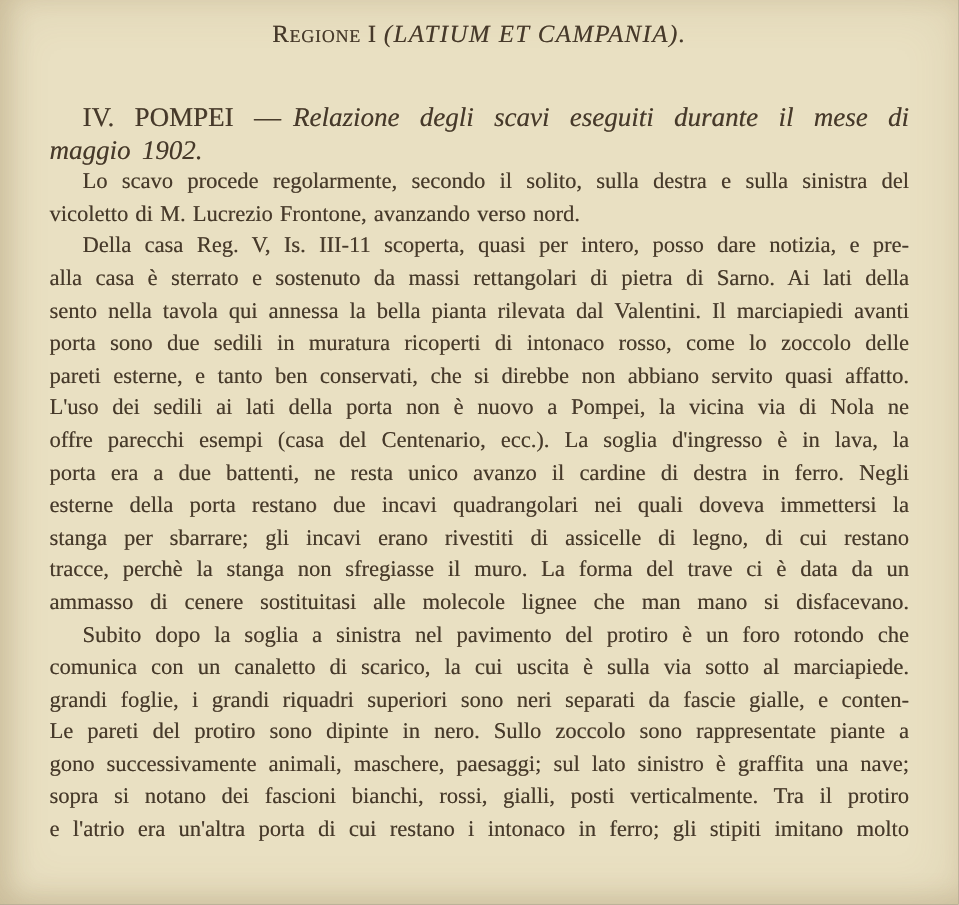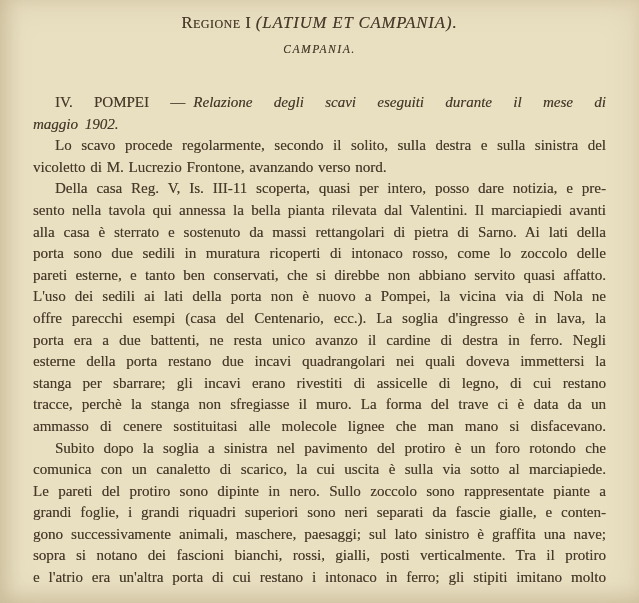--- a/index.html
+++ b/index.html
@@ -44,62 +44,61 @@
     font-size: 15px;
     line-height: 21.6px;
     text-align: justify;
     text-align-last: justify;
     white-space: normal;
     word-spacing: 1px;
   }
   .ln.endline { text-align-last: left; }
   .ln.indent { text-indent: 22px; }
 
-  .section-ln { font-size: 15px; word-spacing: 3px; }
+  .section-ln { font-size: 18px; word-spacing: 3px; }
   .rom { font-style: normal; margin-right: 8px; }
   .ital { font-style: italic; }
 </style>
 </head>
 <body>
 
 <div class="page inkish">
 
   <div class="hdr">
     <div class="hdr-line1">
       <span class="sc">Regione I</span>
       <span class="itcaps">(LATIUM ET CAMPANIA).</span>
     </div>
-    <div class="hdr-line2 itcaps">CAMPANIA.</div>
   </div>
 
   <div class="textblock">
 
     <div class="ln section-ln indent">
       <span class="rom">IV. POMPEI —</span><span class="ital">Relazione degli scavi eseguiti durante il mese di</span>
     </div>
     <div class="ln section-ln endline ital">maggio 1902.</div>
 
     <div class="ln indent">Lo scavo procede regolarmente, secondo il solito, sulla destra e sulla sinistra del</div>
     <div class="ln endline">vicoletto di M. Lucrezio Frontone, avanzando verso nord.</div>
 
     <div class="ln indent">Della casa Reg. V, Is. III-11 scoperta, quasi per intero, posso dare notizia, e pre-</div>
+    <div class="ln">alla casa è sterrato e sostenuto da massi rettangolari di pietra di Sarno. Ai lati della</div>
     <div class="ln">sento nella tavola qui annessa la bella pianta rilevata dal Valentini. Il marciapiedi avanti</div>
-    <div class="ln">alla casa è sterrato e sostenuto da massi rettangolari di pietra di Sarno. Ai lati della</div>
     <div class="ln">porta sono due sedili in muratura ricoperti di intonaco rosso, come lo zoccolo delle</div>
     <div class="ln">pareti esterne, e tanto ben conservati, che si direbbe non abbiano servito quasi affatto.</div>
     <div class="ln">L'uso dei sedili ai lati della porta non è nuovo a Pompei, la vicina via di Nola ne</div>
     <div class="ln">offre parecchi esempi (casa del Centenario, ecc.). La soglia d'ingresso è in lava, la</div>
     <div class="ln">porta era a due battenti, ne resta unico avanzo il cardine di destra in ferro. Negli</div>
     <div class="ln">esterne della porta restano due incavi quadrangolari nei quali doveva immettersi la</div>
     <div class="ln">stanga per sbarrare; gli incavi erano rivestiti di assicelle di legno, di cui restano</div>
     <div class="ln">tracce, perchè la stanga non sfregiasse il muro. La forma del trave ci è data da un</div>
     <div class="ln">ammasso di cenere sostituitasi alle molecole lignee che man mano si disfacevano.</div>
 
     <div class="ln indent">Subito dopo la soglia a sinistra nel pavimento del protiro è un foro rotondo che</div>
     <div class="ln">comunica con un canaletto di scarico, la cui uscita è sulla via sotto al marciapiede.</div>
+    <div class="ln">grandi foglie, i grandi riquadri superiori sono neri separati da fascie gialle, e conten-</div>
     <div class="ln">Le pareti del protiro sono dipinte in nero. Sullo zoccolo sono rappresentate piante a</div>
-    <div class="ln">grandi foglie, i grandi riquadri superiori sono neri separati da fascie gialle, e conten-</div>
     <div class="ln">gono successivamente animali, maschere, paesaggi; sul lato sinistro è graffita una nave;</div>
     <div class="ln">sopra si notano dei fascioni bianchi, rossi, gialli, posti verticalmente. Tra il protiro</div>
     <div class="ln">e l'atrio era un'altra porta di cui restano i intonaco in ferro; gli stipiti imitano molto</div>
 
   </div>
 </div>
 
 </body></html>

